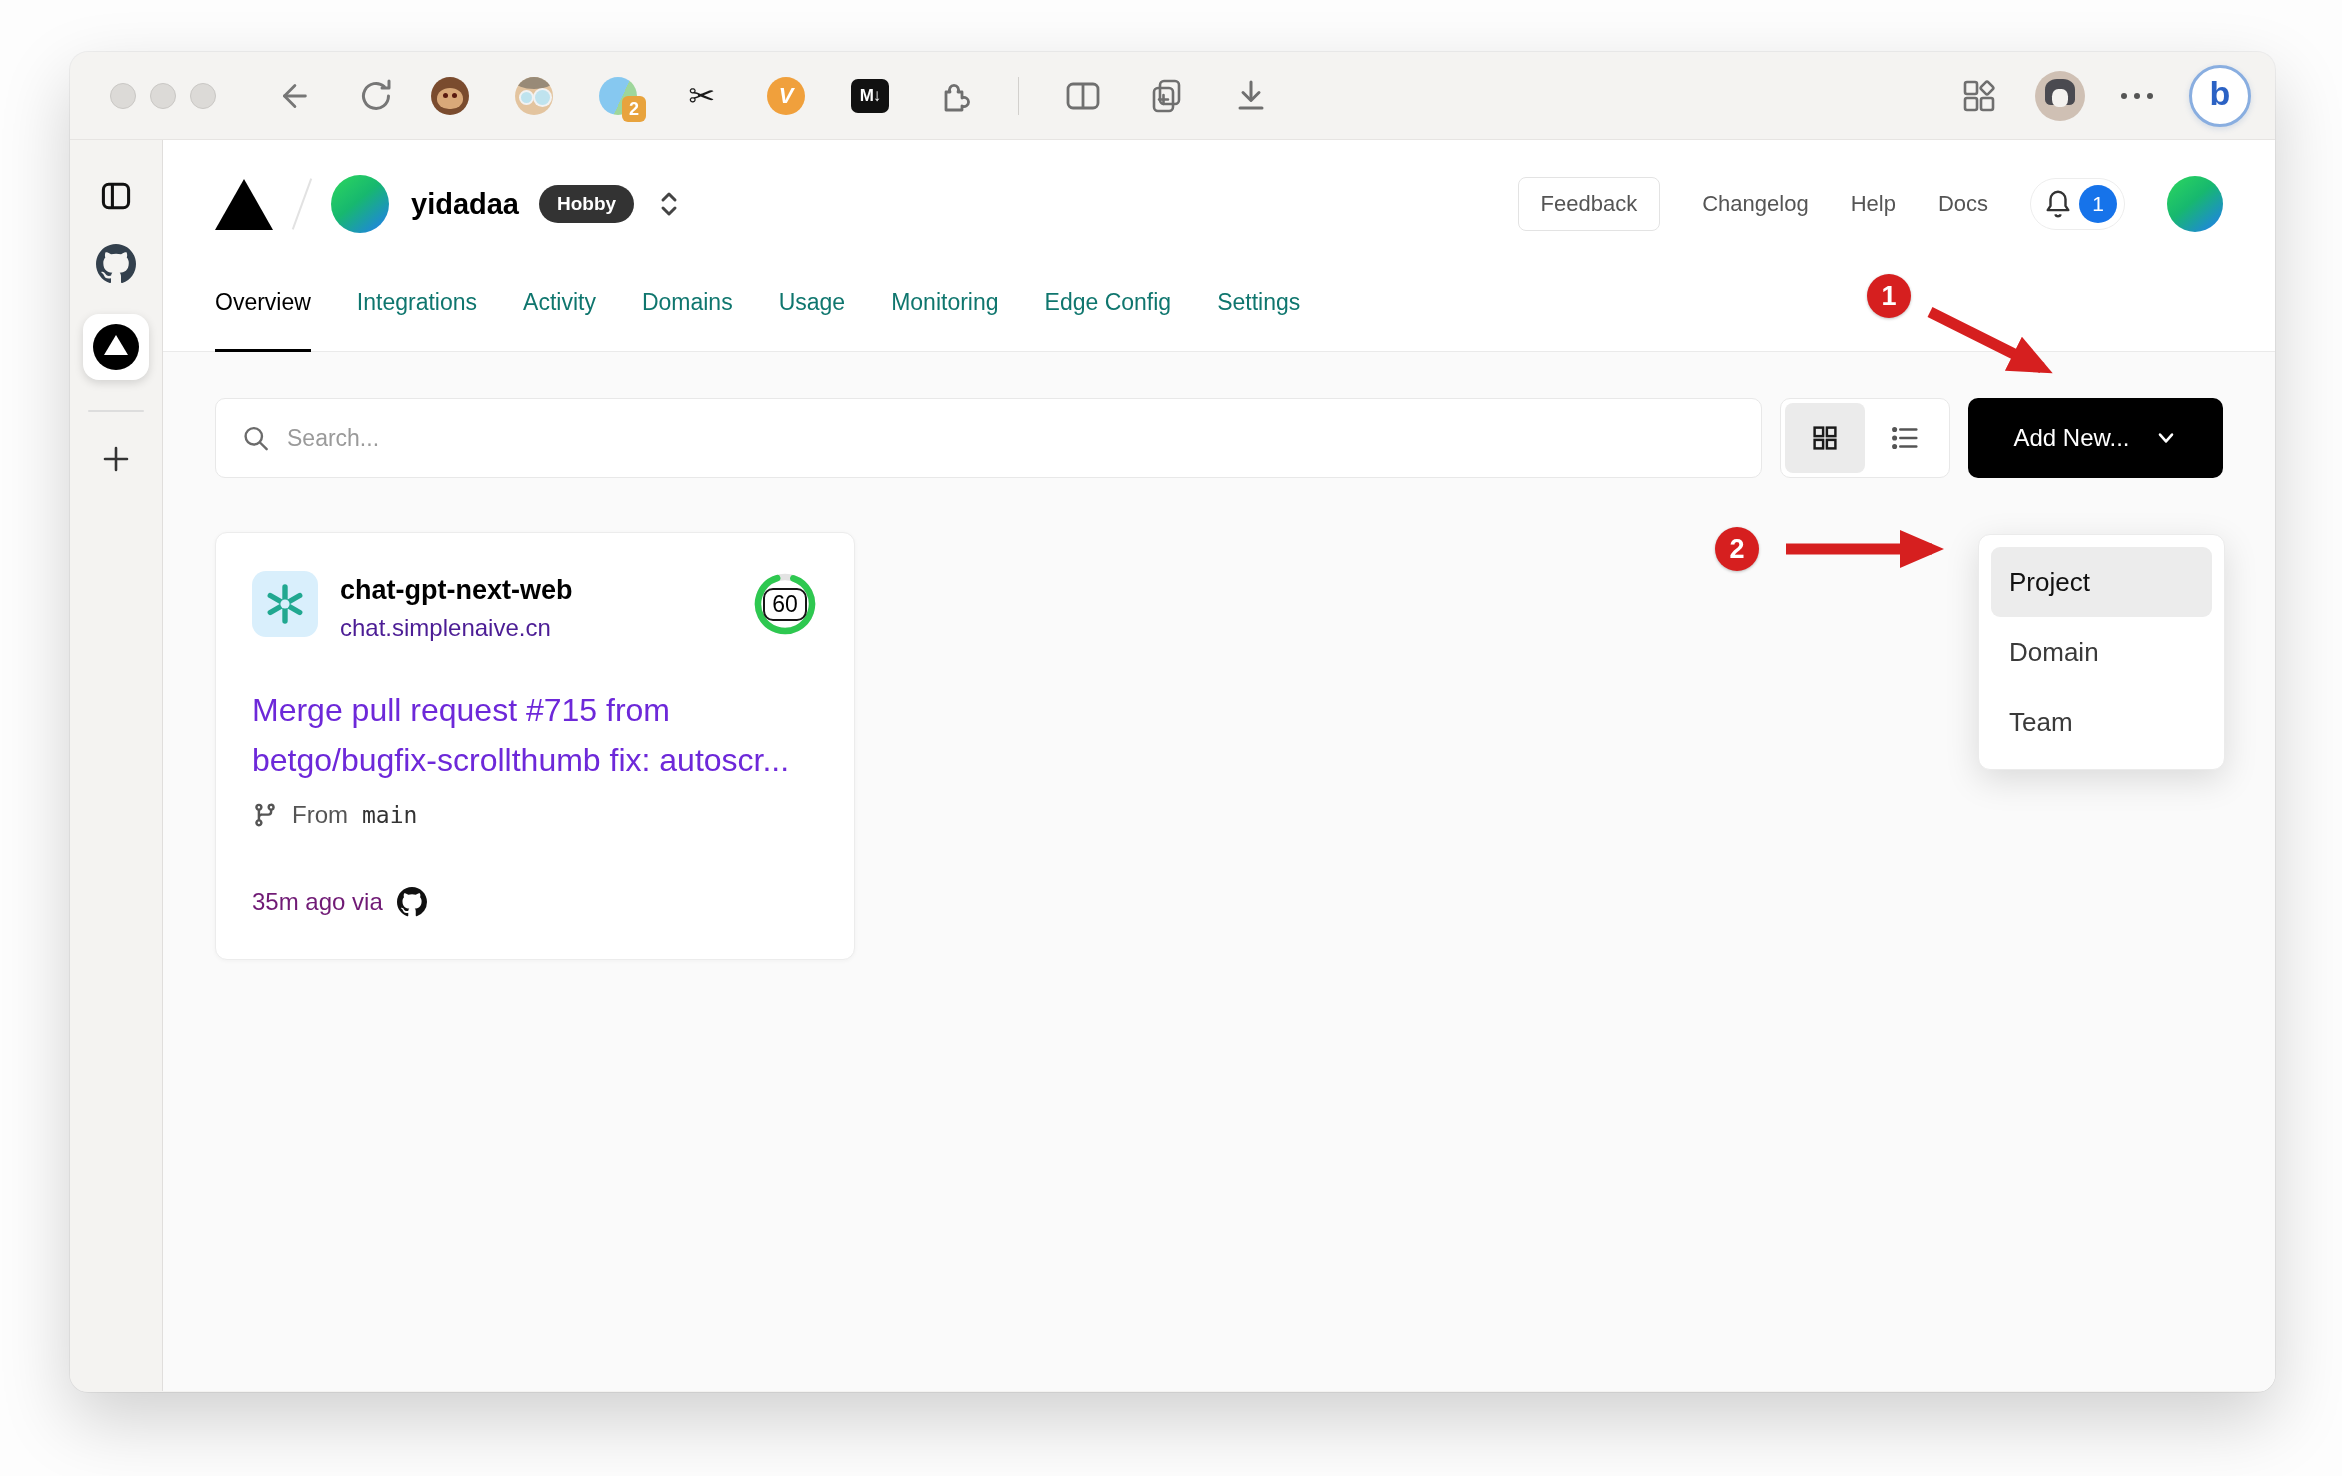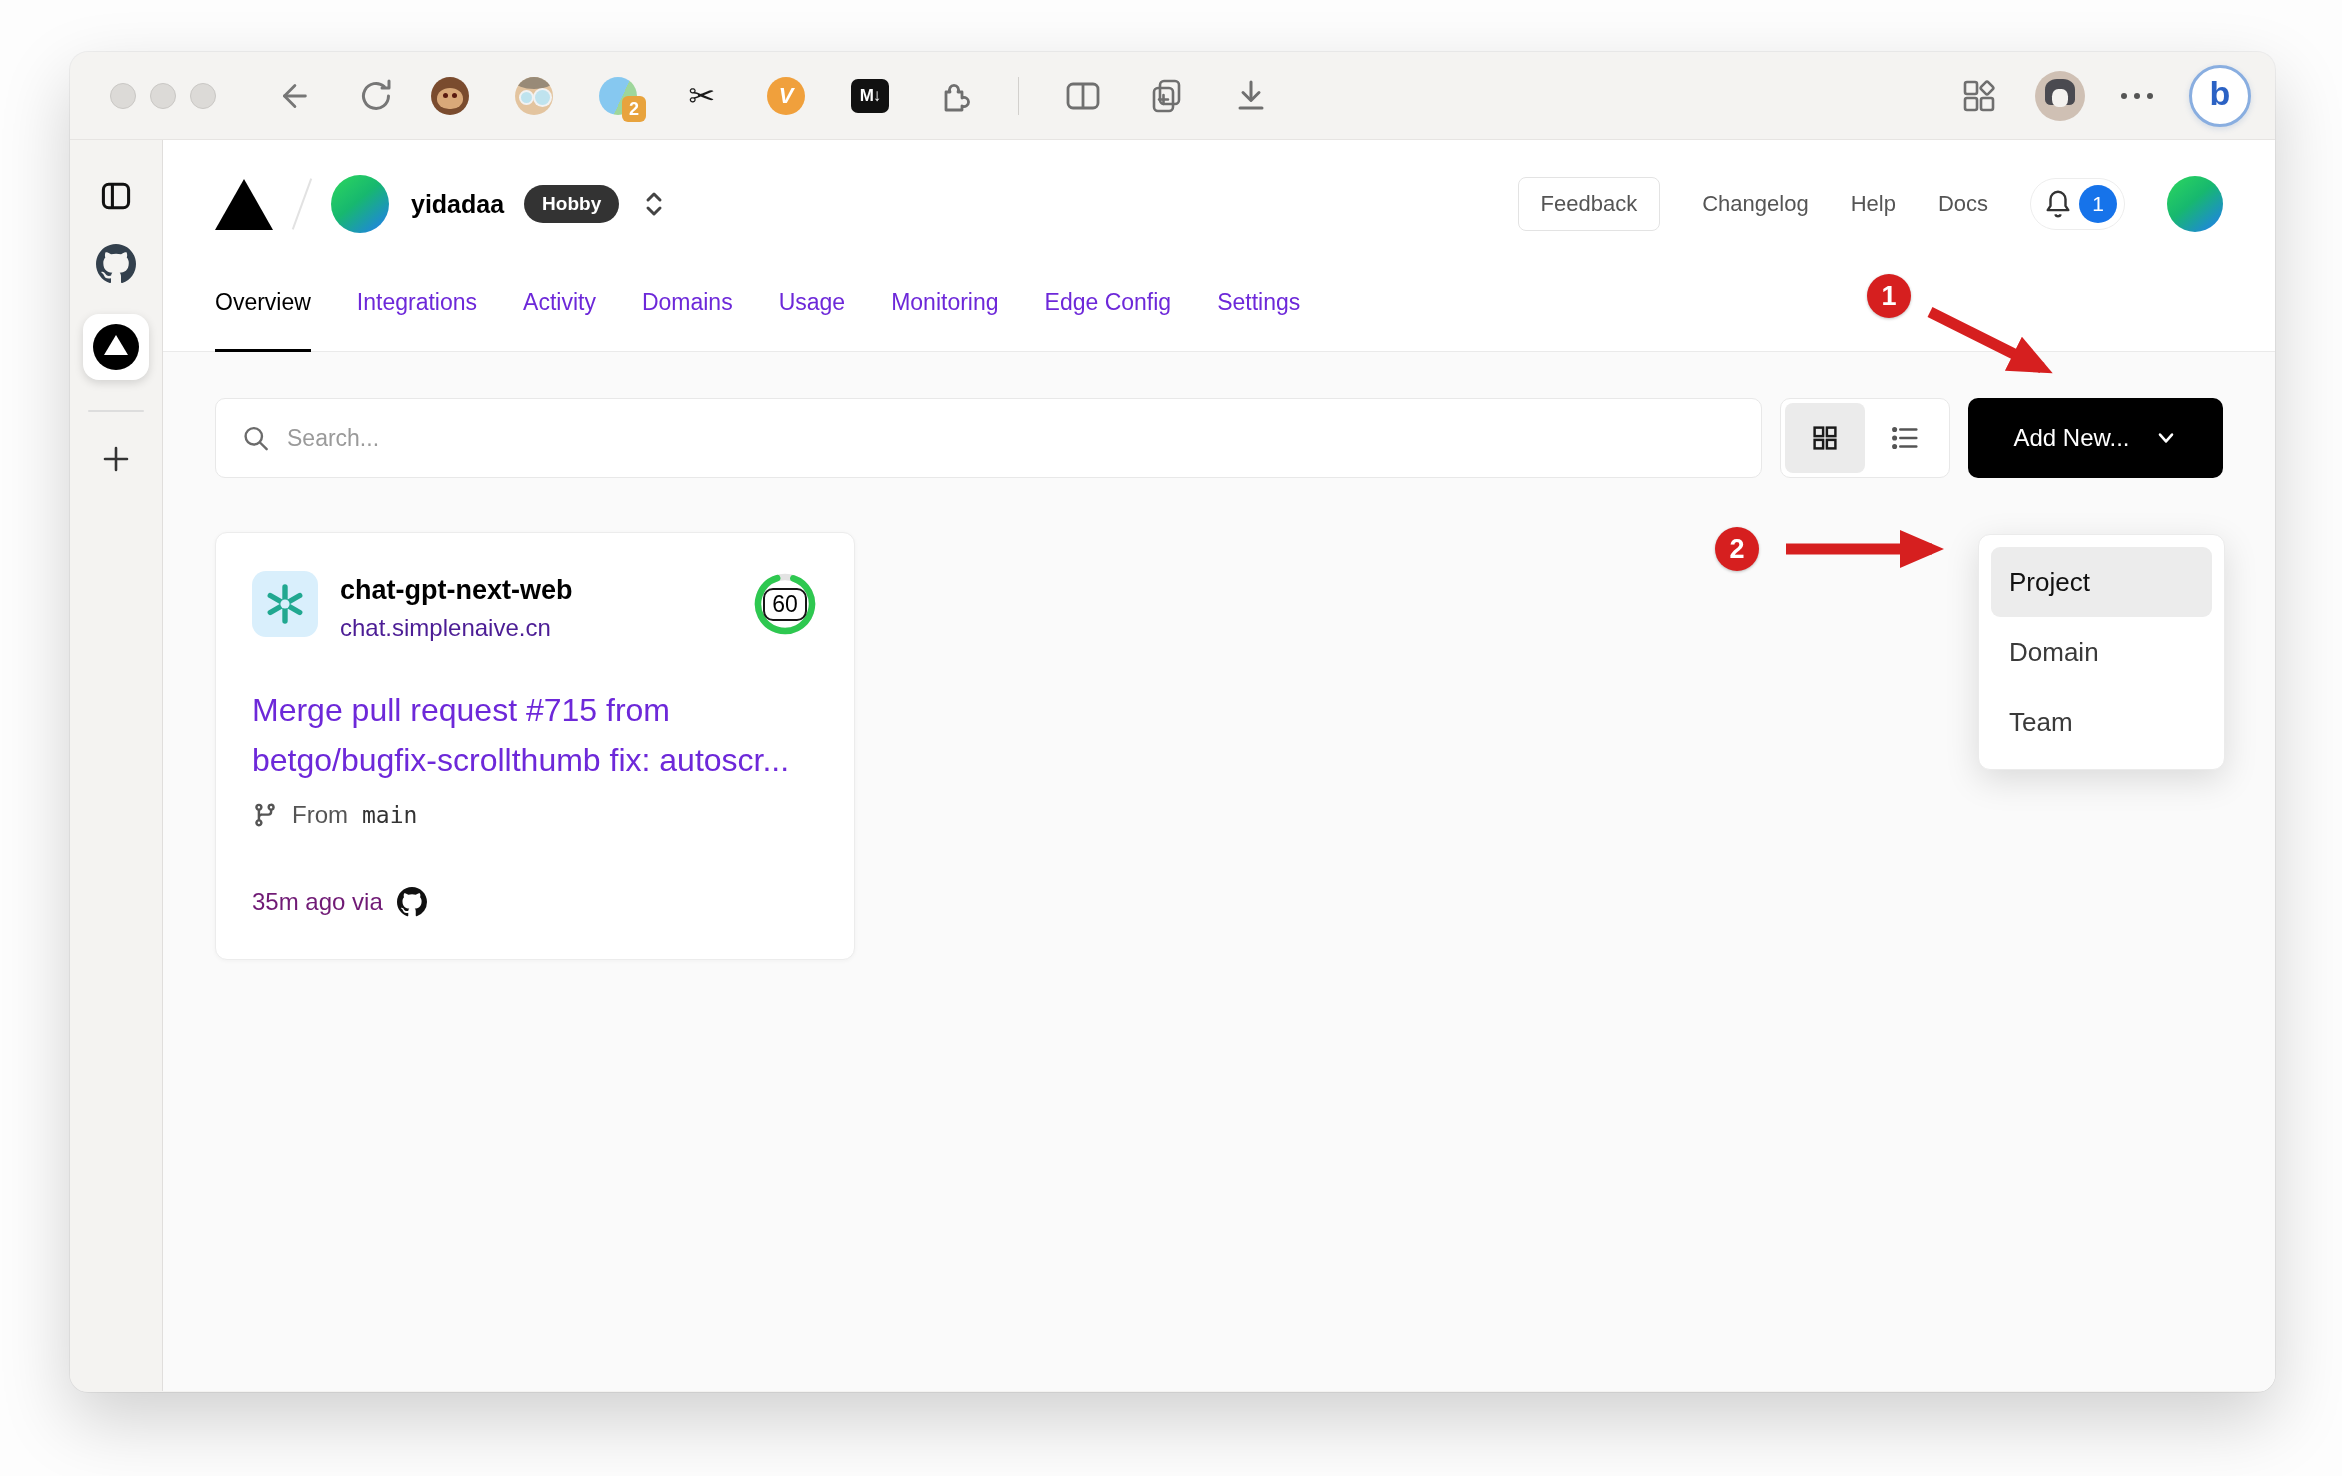--- a/index.html
+++ b/index.html
@@ -56,33 +56,33 @@
   .v-circle b { width:0; height:0; border-left:12px solid transparent; border-right:12px solid transparent; border-bottom:20px solid #fff; transform:translateY(-2px); }
   .side-div { width:56px; height:2px; background:#ddd; border-radius:1px; }
 
   .page { flex:1; background:#fff; position:relative; display:flex; flex-direction:column; }
 
   
   .vc-header { height:114px; display:flex; align-items:center; padding:14px 52px 0; }
   .tri { width:0; height:0; border-left:29px solid transparent; border-right:29px solid transparent; border-bottom:51px solid #000; }
   .slash { width:2px; height:54px; background:#e2e2e2; transform:rotate(20deg); margin:0 28px; }
   .grad-avatar { width:58px; height:58px; border-radius:50%; background:linear-gradient(140deg,#2bd45f 5%,#17b86f 45%,#1f86dd 90%); }
-  .team-name { font-size:25px; font-weight:600; color:#000; margin-left:22px; }
+  .team-name { font-size:29px; font-weight:600; color:#000; margin-left:22px; }
   .plan-pill { margin-left:20px; background:#333; color:#fff; font-size:19px; font-weight:600; border-radius:999px; padding:8px 18px; }
   .selector { margin-left:20px; }
   .hdr-right { margin-left:auto; display:flex; align-items:center; gap:42px; }
   .feedback-btn { border:1px solid #e3e3e3; border-radius:8px; background:#fff; font-size:22px; color:#555; padding:13px 22px; font-family:inherit; }
   .hdr-link { font-size:22px; color:#555; }
   .bell-pill { display:flex; align-items:center; background:#fff; border:1px solid #ededed; border-radius:999px; padding:6px 7px 6px 12px; gap:6px; }
   .bell-badge { width:38px; height:38px; border-radius:50%; background:#1673ea; color:#fff; font-size:21px; display:flex; align-items:center; justify-content:center; }
   .hdr-avatar { width:56px; height:56px; }
 
   
   .vc-tabs { display:flex; gap:46px; padding:0 52px; height:98px; border-bottom:1px solid #eaeaea; }
-  .tab { font-size:23px; color:#6d28d9; display:flex; align-items:center; position:relative; cursor:default; }
+  .tab { font-size:23px; color:#0f766e; display:flex; align-items:center; position:relative; cursor:default; }
   .tab.active { color:#000; }
   .tab.active:after { content:""; position:absolute; left:0; right:0; bottom:-1px; height:3px; background:#000; }
 
   
   .content { flex:1; background:#fafafa; padding:46px 52px; }
   .search-row { display:flex; gap:18px; height:80px; }
   .search-box { flex:1; background:#fff; border:1px solid #e8e8e8; border-radius:10px; display:flex; align-items:center; padding:0 24px; gap:16px; }
   .search-box input { border:none; outline:none; background:transparent; font-size:23px; color:#444; width:100%; font-family:inherit; }
   .search-box input::placeholder { color:#9a9a9a; }
   .view-toggle { background:#fff; border:1px solid #e8e8e8; border-radius:10px; display:flex; align-items:center; padding:4px; }

